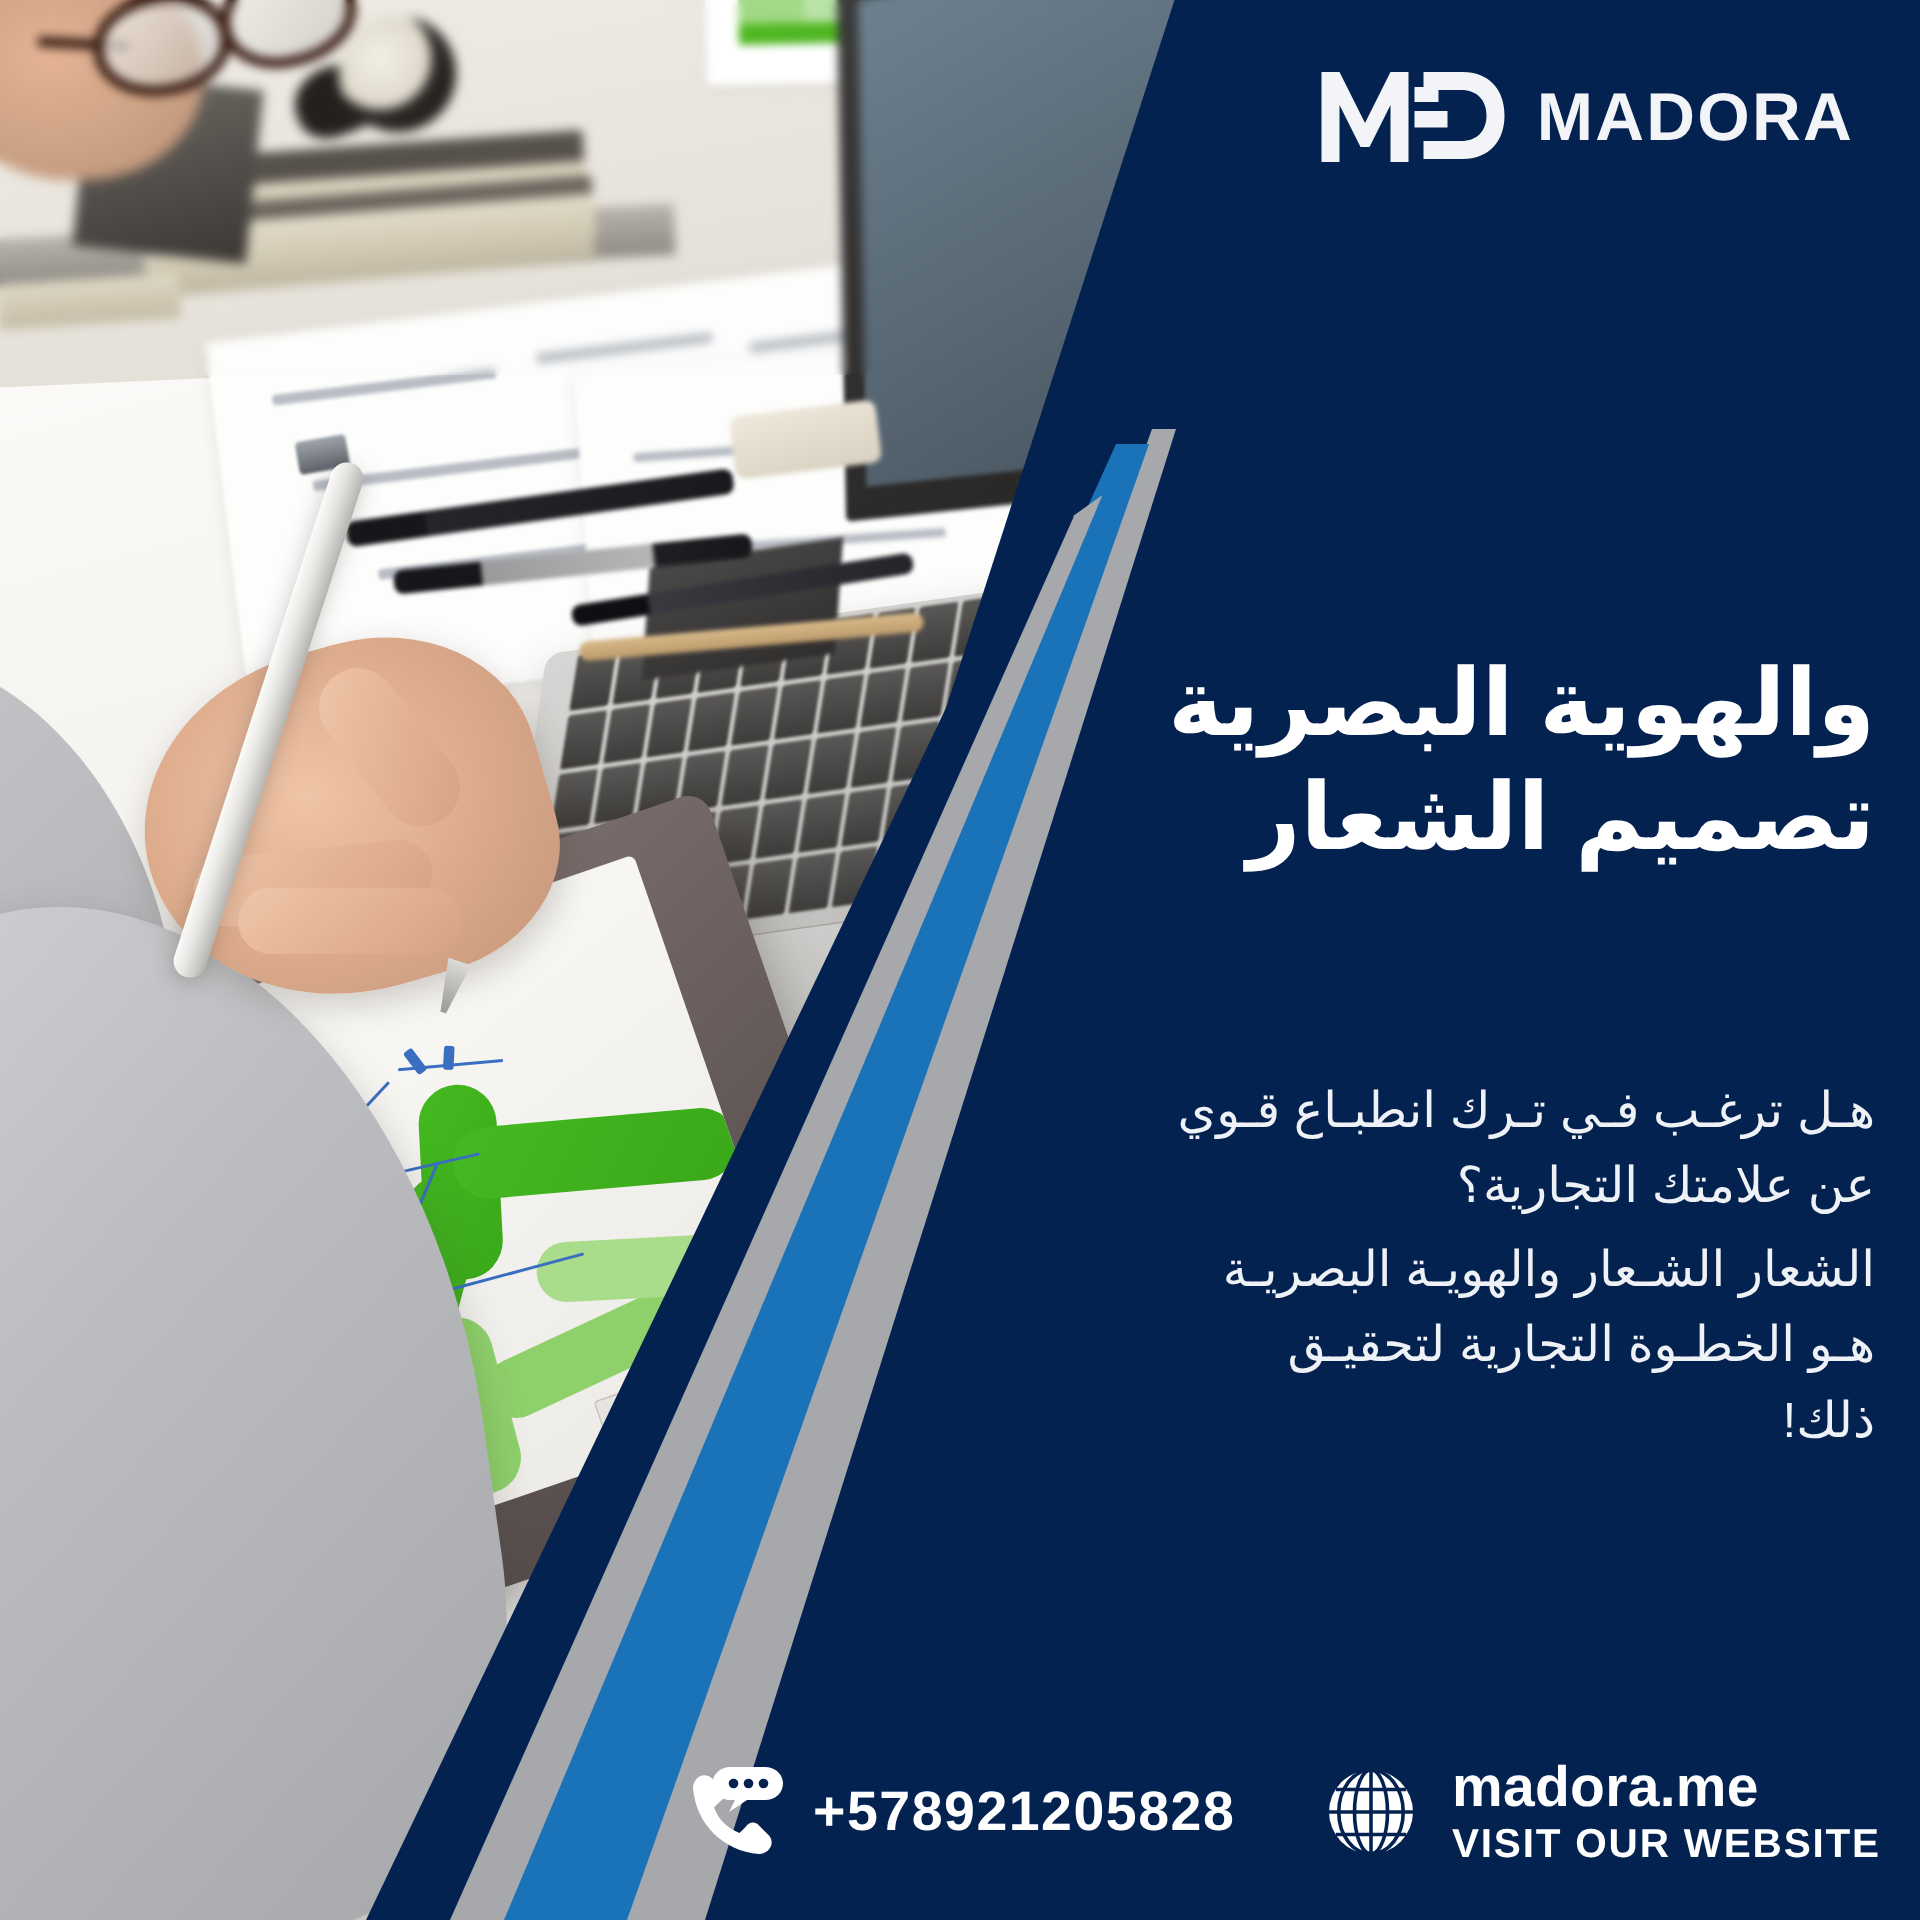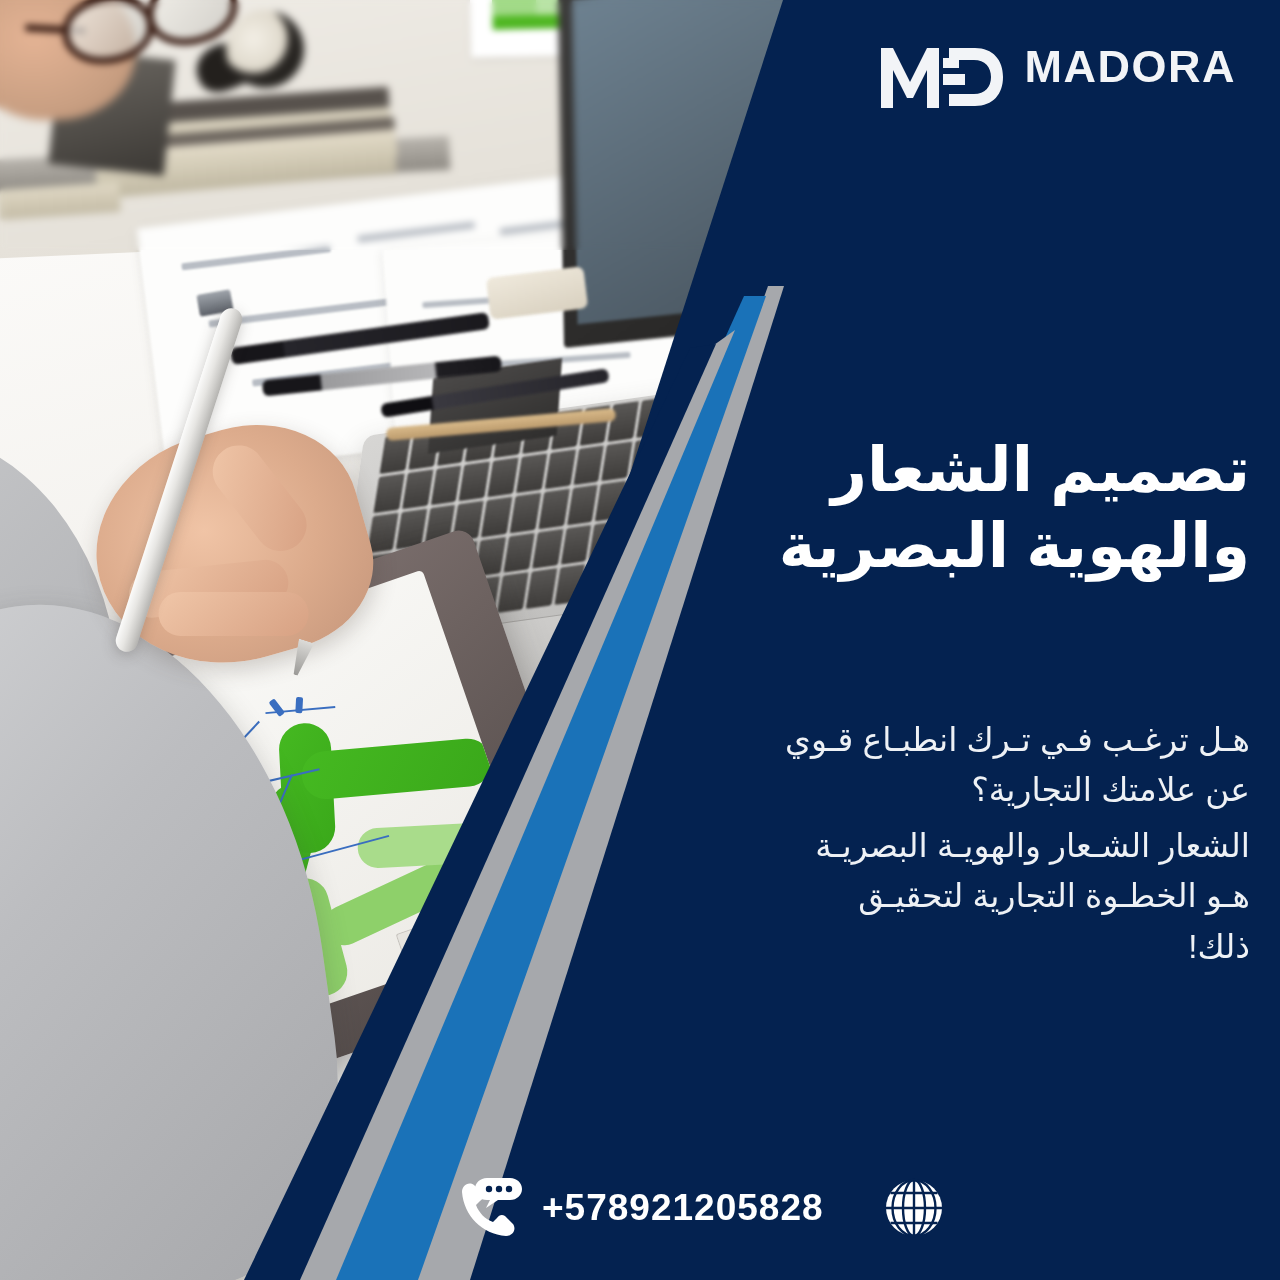--- a/index.html
+++ b/index.html
@@ -261,21 +261,21 @@
   }
   .navy-sliver {
     position:absolute; top:0; left:0; width:1280px; height:1280px;
     background:#042250;
     clip-path:polygon(690px 348px, 716px 344px, 300px 1280px, 244px 1280px);
   }
 
   
   .logo-wrap {
     position:absolute; right:44px; top:44px;
-    display:flex; align-items:flex-start; gap:20px;
+    display:flex; align-items:center; gap:20px;
     z-index:9;
   }
   .logo-mark { width:126px; height:66px; }
   .logo-word {
     color:#f2f4f7; font-weight:bold; font-size:45px;
     letter-spacing:1.5px; line-height:1;
   }
 
   .headline {
     position:absolute; right:30px; top:432px; width:600px;
@@ -500,22 +500,22 @@
     <svg class="logo-mark" viewBox="0 0 126 66">
       <path d="M2 64 L2 4 L14 4 L31 38 L48 4 L60 4 L60 64 L48 64 L48 26 L34 54 L28 54 L14 26 L14 64 Z" fill="#f2f4f7"></path>
       <rect x="64" y="14" width="16" height="10" fill="#f2f4f7"></rect>
       <rect x="64" y="30" width="22" height="11" fill="#f2f4f7"></rect>
       <path d="M70 4 L96 4 C114 4 124 16 124 33 C124 50 114 62 96 62 L70 62 L70 50 L95 50 C106 50 112 43 112 33 C112 23 106 16 95 16 L70 16 Z" fill="#f2f4f7"></path>
     </svg>
     <div class="logo-word">MADORA</div>
   </div>
 
   <div class="headline">
+    <span class="hl">والهوية البصرية</span>
     <span class="hl">تصميم الشعار</span>
-    <span class="hl">والهوية البصرية</span>
   </div>
 
   <div class="body-copy">
     <p>
       <span>هـل ترغـب فـي تـرك انطبـاع قـوي</span><br>
       <span>عن علامتك التجارية؟</span>
     </p>
     <p>
       <span>الشعار الشـعار والهويـة البصريـة</span><br>
       <span>هـو الخطـوة التجارية لتحقيـق</span><br>
@@ -543,16 +543,20 @@
         <circle cx="36" cy="36" r="28" fill="#ffffff"></circle>
         <g stroke="#042250" stroke-width="2.4" fill="none">
           <ellipse cx="36" cy="36" rx="11" ry="28"></ellipse>
           <ellipse cx="36" cy="36" rx="21.5" ry="28"></ellipse>
           <line x1="8" y1="36" x2="64" y2="36"></line>
           <line x1="12.5" y1="21" x2="59.5" y2="21"></line>
           <line x1="12.5" y1="51" x2="59.5" y2="51"></line>
           <line x1="36" y1="8" x2="36" y2="64"></line>
         </g>
       </svg>
+      <div class="f-text">
+        <div class="f-w1">madora.me</div>
+        <div class="f-w2">VISIT OUR WEBSITE</div>
+      </div>
     </div>
 
   </div>
 </div>
 
 </body></html>

